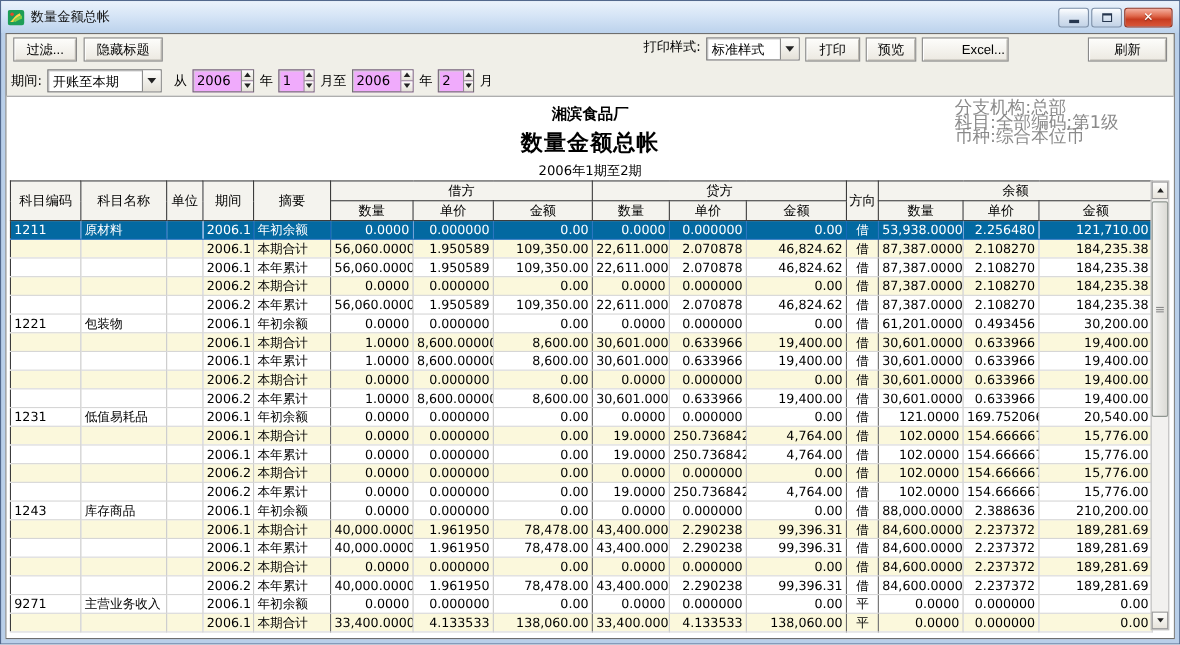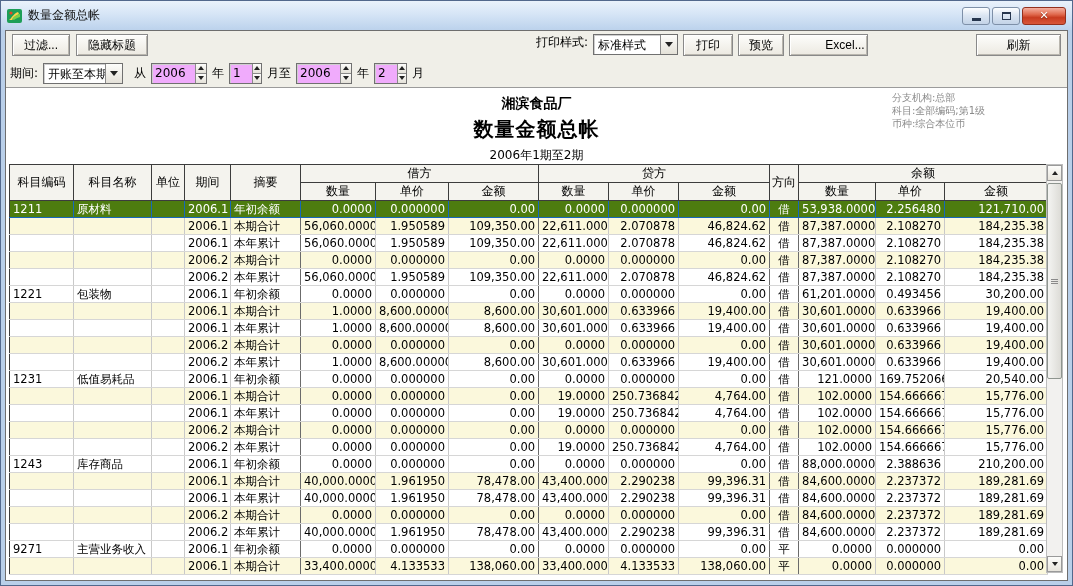--- a/index.html
+++ b/index.html
@@ -56,31 +56,31 @@
   .spin-up { border-bottom:1px solid #8a8a8a; }
   .tri-up { width:0; height:0; border-left:3px solid transparent; border-right:3px solid transparent; border-bottom:4px solid #222; }
   .tri-down { width:0; height:0; border-left:3px solid transparent; border-right:3px solid transparent; border-top:4px solid #222; }
 
   
   .report { position:relative; flex:1; background:#fff; border-top:1px solid #9b9b9b; overflow:hidden; }
   .report-head { text-align:center; padding-top:7px; }
   .company { font-size:14px; font-weight:bold; color:#000; }
   .rtitle { font-size:20px; font-weight:bold; color:#000; margin-top:3px; letter-spacing:1px; }
   .rperiod { font-size:12px; color:#000; margin-top:4px; }
-  .report-info { position:absolute; left:886px; top:3px; font-size:10px; color:#8a8a8a; line-height:13px; white-space:nowrap; }
+  .report-info { position:absolute; left:862px; top:3px; font-size:16px; color:#8a8a8a; line-height:13px; white-space:nowrap; }
 
   .grid { position:absolute; left:3px; top:76px; }
   table { border-collapse:collapse; table-layout:fixed; width:1038px; border:1px solid #3c3c3c; }
   thead th { background:#f4f3ee; border:1px solid #3c3c3c; font-weight:normal; font-size:12px;
     height:16px; padding:0 2px; text-align:center; overflow:hidden; white-space:nowrap; }
   tbody td { height:17px; font-size:11.5px; padding:0 3px; border-right:1px solid #c9c9c9;
     border-bottom:1px solid #d6d6d6; overflow:hidden; white-space:nowrap; color:#000; background:#fff; }
   tbody td.gb { border-right:1px solid #6b6b6b; }
   tbody tr.shade td { background:#fbf8dc; }
-  tbody tr.sel td { background:#4d7c0f; color:#fff; border-right-color:#1668ba; border-bottom-color:#1668ba; }
+  tbody tr.sel td { background:#0369a1; color:#fff; border-right-color:#1668ba; border-bottom-color:#1668ba; }
   td.num { text-align:right; } td.ctr { text-align:center; }
 
   
   .vscroll { position:absolute; right:4px; top:76px; width:17px; height:409px;
     background:#f2f1ef; border:1px solid #bdbdbd; display:flex; flex-direction:column; }
   .sb-btn { height:16px; background:linear-gradient(#fdfdfb,#e7e4dc); border:1px solid #9a9a9a;
     display:flex; align-items:center; justify-content:center; }
   .sb-track { flex:1; position:relative; }
   .sb-thumb { position:absolute; left:0; right:0; top:2px; height:196px;
     background:linear-gradient(90deg,#f4f4f2,#dcdbd6); border:1px solid #8e958f; border-radius:2px;
@@ -123,27 +123,27 @@
         <div class="combo" style="width:85px;">
           <span class="combo-text">标准样式</span>
           <span class="combo-btn">
               <span class="arrow-down"></span>
             </span>
         </div>
         <button class="btn" style="width:50px;">打印</button>
         <button class="btn" style="width:46px;">预览</button>
         <button class="btn" style="width:79px;padding-left:44px;">Excel...</button>
         <span style="width:62px;"></span>
-        <button class="btn" style="width:85px;margin-left:36px;">刷新</button>
+        <button class="btn" style="width:72px;">刷新</button>
       </div>
     </div>
 
     <div class="filterbar">
       <span class="lbl">期间:</span>
-      <div class="combo" style="width:80px;">
+      <div class="combo" style="width:104px;">
         <span class="combo-text">开账至本期</span>
         <span class="combo-btn">
             <span class="arrow-down"></span>
           </span>
       </div>
       <span class="lbl" style="margin-left:6px;">从</span>
       <div class="spin spin-wide">
         <input value="2006" style="">
         <span class="spin-btns">
             <span class="spin-up">

